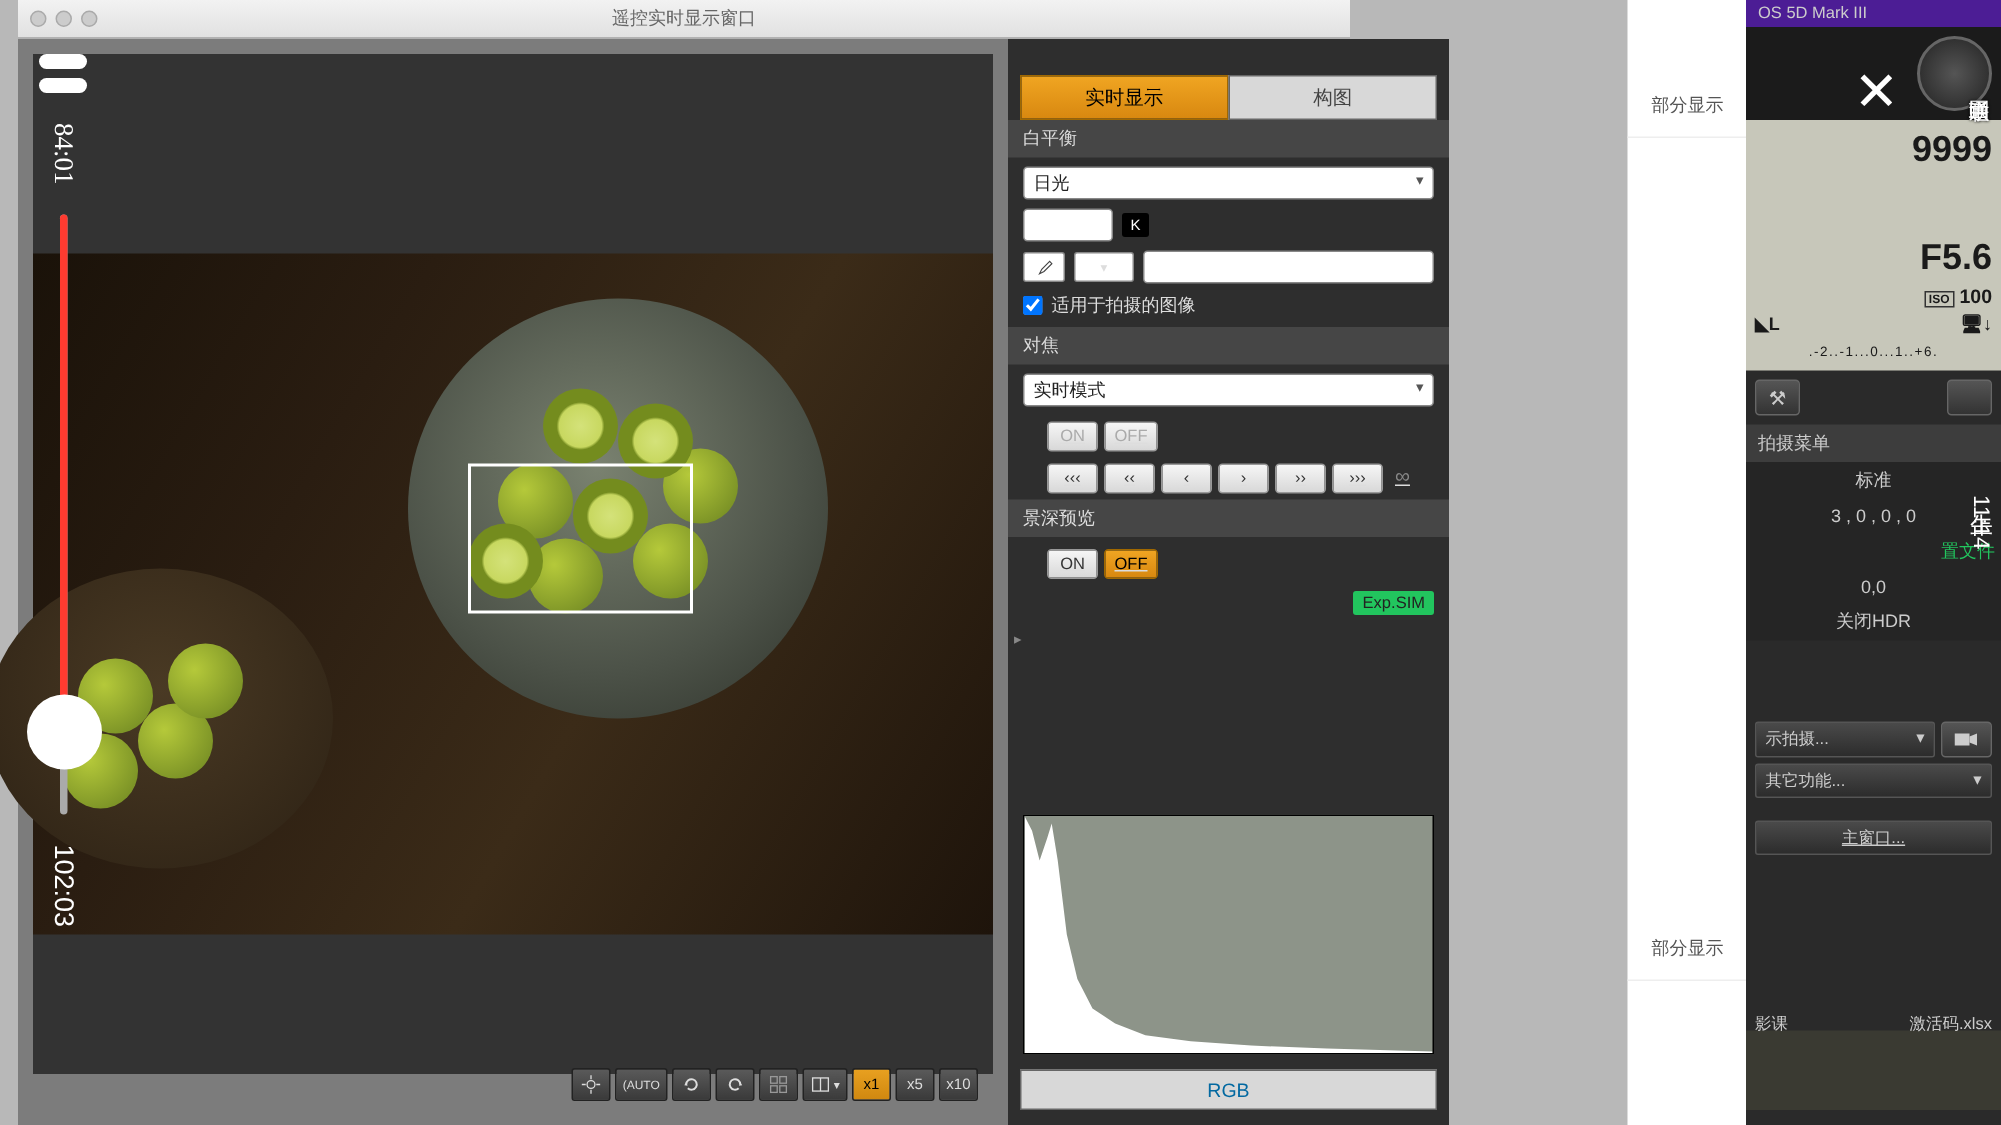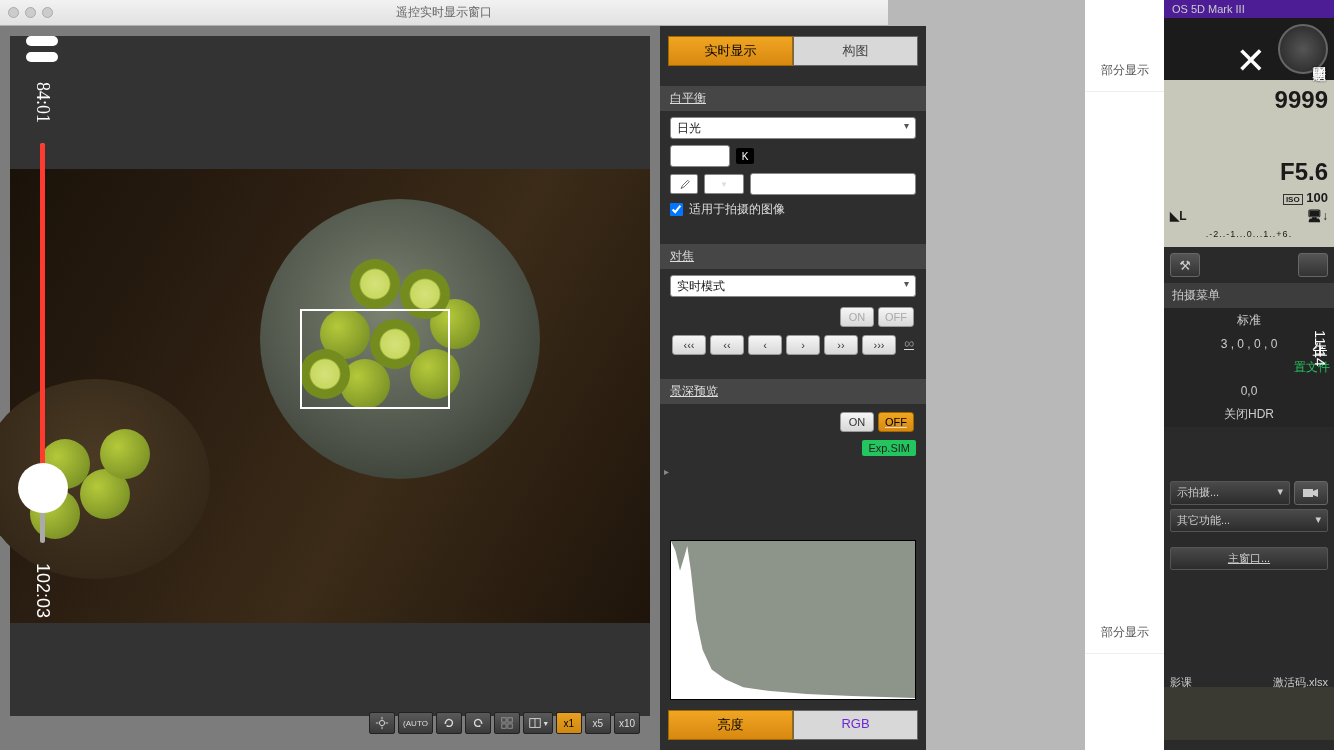--- a/index.html
+++ b/index.html
@@ -1,18 +1,18 @@
 <!DOCTYPE html>
 <html><head>
 <meta charset="utf-8">
 <style>
 * { box-sizing: border-box; margin: 0; padding: 0; font-family: "PingFang SC", "Microsoft YaHei", sans-serif; }
 body { width: 1334px; height: 750px; background: #b8b8b8; position: relative; overflow: hidden; }
 
-.window { position: absolute; left: 0; top: 0; width: 888px; height: 750px; background: #888; }
+.window { position: absolute; left: 12px; top: 0; width: 888px; height: 750px; background: #888; }
 .titlebar { height: 26px; background: linear-gradient(#f2f2f2,#e1e1e1); border-bottom: 1px solid #b0b0b0; display: flex; align-items: center; padding: 0 8px; position: relative; }
 .traffic { display: flex; gap: 6px; }
 .traffic span { width: 11px; height: 11px; border-radius: 50%; background: #ccc; border: 1px solid #aaa; }
 .title { position: absolute; left: 50%; transform: translateX(-50%); font-size: 12px; color: #666; }
 
 .content { display: flex; height: calc(100% - 26px); }
 .preview { width: 768px; background: #7c7c7c; position: relative; padding: 10px; }
 .preview-inner { width: 100%; height: 680px; background: #333; display: flex; align-items: center; justify-content: center; position: relative; }
 .photo { width: 640px; height: 454px; background: linear-gradient(120deg,#1a1209 0%,#2a1d11 30%,#3b2b18 60%,#1e140b 100%); position: relative; margin-top: 40px; }
 .bowl1 { position: absolute; width: 280px; height: 280px; border-radius: 50%; background: radial-gradient(circle at 45% 40%, #7a8270, #4c5248 60%, #2c3028); left: 250px; top: 30px; display:flex;align-items:center;justify-content:center; }
@@ -21,47 +21,47 @@
 .lime.cut { background: radial-gradient(circle at 50% 50%, #d4e27a 0%, #c8d860 40%, #748c1e 45%); }
 .focus-box { position: absolute; border: 2px solid #fff; width: 150px; height: 100px; left: 290px; top: 140px; }
 
 .preview-toolbar { position: absolute; bottom: 14px; right: 20px; height: 26px; display: flex; gap: 3px; align-items: center; }
 .tbtn { height: 22px; min-width: 26px; padding: 0 4px; background: linear-gradient(#5a5a5a,#3a3a3a); border: 1px solid #222; color: #ddd; font-size: 10px; display: flex; align-items: center; justify-content: center; border-radius: 2px; }
 .tbtn.active { background: linear-gradient(#e8a020,#d08810); color: #000; }
 .tbtn svg { width: 14px; height: 14px; }
 
 .panel { flex: 1; background: #2e2e2e; color: #ddd; font-size: 12px; display: flex; flex-direction: column; }
 .tab-row { display: flex; margin: 10px 8px 0; }
-.tab { flex: 1; text-align: center; padding: 5px; font-size: 13px; border: 1px solid #666; background: #d8d8d8; color: #444; cursor: pointer; }
+.tab { flex: 1; text-align: center; padding: 5px; font-size: 13px; border: 1px solid #666; background: #d8d8d8; color: #444; cursor: pointer; margin-top: 14px; }
 .tab.active { background: linear-gradient(#f0a522,#d88810); color: #000; border-color: #a06800; }
 
-.section-h { background: #464646; padding: 4px 10px; font-size: 12px; margin-top: 20px; text-decoration: underline; }
+.section-h { background: #464646; padding: 4px 10px; font-size: 12px; margin-top: 0; }
 .section-body { padding: 6px 10px; display: flex; flex-direction: column; gap: 6px; }
 .select { background: #fff; color: #222; border: 1px solid #888; height: 22px; padding: 2px 6px; font-size: 12px; position: relative; border-radius: 3px; }
 .select::after { content: "▾"; position: absolute; right: 6px; font-size: 10px; color: #555; }
 
 .row { display: flex; gap: 6px; align-items: center; }
 .input-sm { background: #fff; border: 1px solid #888; height: 22px; width: 60px; border-radius: 3px; }
 .kbadge { background: #000; color: #fff; width: 18px; height: 16px; font-size: 10px; display: flex; align-items: center; justify-content: center; border-radius: 2px; }
 .eyedrop { width: 28px; height: 20px; background: #fff; border: 1px solid #888; display: flex; align-items: center; justify-content: center; border-radius: 2px; }
 .smsel { width: 40px; height: 20px; background: #fff; border: 1px solid #888; font-size: 9px; display: flex; align-items: center; justify-content: center; border-radius: 2px; }
 .check { display: flex; gap: 6px; align-items: center; font-size: 12px; }
 .check input { width: 13px; height: 13px; }
 .btn-pill { height: 20px; min-width: 34px; padding: 0 6px; background: linear-gradient(#f6f6f6,#d8d8d8); border: 1px solid #999; border-radius: 3px; font-size: 11px; display: flex; align-items: center; justify-content: center; color:#333; }
 .btn-pill.dim { color: #aaa; }
 .btn-pill.off { background: linear-gradient(#f0a522,#d88810); color: #000; border-color: #a06800; }
-.seek-row { display: flex; gap: 4px; justify-content: flex-end; padding: 4px 12px; text-decoration: underline; }
+.seek-row { display: flex; gap: 4px; padding: 4px 26px; text-decoration: underline; }
 .inf { color: #888; font-size: 14px; margin-left: 4px; }
 .exp-sim { background: #22c55e; color: #222; font-size: 11px; padding: 2px 6px; border-radius: 2px; margin: 4px 10px 4px auto; width: fit-content; }
 .expand-caret { color: #888; font-size: 10px; margin: 6px 4px; }
 
 .histo { margin: 10px; height: 160px; background: #8d9489; border: 1px solid #000; position: relative; margin-top: auto; }
 .histo svg { width: 100%; height: 100%; }
 .histo-tabs { display: flex; margin: 0 8px 10px; }
-.htab { flex: 1; text-align: center; padding: 5px; border: 1px solid #666; background: #d8d8d8; color: #6d28d9; font-size: 13px; }
+.htab { flex: 1; text-align: center; padding: 5px; border: 1px solid #666; background: #d8d8d8; color: #0369a1; font-size: 13px; }
 .htab.active { background: linear-gradient(#f0a522,#d88810); color: #000; border-color: #a06800; }
 
 .right-strip { position: absolute; left: 1085px; top: 0; bottom: 0; width: 80px; background: #fff; }
 .rs-item { padding: 12px 6px; font-size: 12px; color: #555; text-align: center; border-bottom: 1px solid #eee; }
 
 .camera-panel { position: absolute; right: 0; top: 0; width: 170px; height: 750px; background: #2a2a2a; color: #ccc; font-size: 11px; }
 .cam-title { background: #4c1d95; padding: 3px 8px; font-size: 11px; }
 .cam-lcd { background: #c7c7ba; color: #1a1a1a; padding: 4px 6px; margin: 0; }
 .cam-row { display: flex; justify-content: space-between; padding: 2px 0; font-size: 14px; font-weight: bold; }
 .cam-dial { width: 50px; height: 50px; border-radius: 50%; background: radial-gradient(#555,#222); border: 2px solid #666; }
@@ -220,21 +220,20 @@
       </div>
       <div class="exp-sim">Exp.SIM</div>
       <div class="expand-caret">▸</div>
 
       <div class="histo">
         <svg viewBox="0 0 270 160" preserveAspectRatio="none">
           <path d="M0,160 L0,0 L5,10 L10,30 L15,15 L18,5 L22,30 L28,80 L35,110 L45,130 L60,140 L80,148 L110,152 L150,155 L200,157 L270,159 L270,160 Z" fill="#fff"></path>
         </svg>
       </div>
       <div class="histo-tabs">
-        <div class="htab active">亮度</div>
         <div class="htab">RGB</div>
       </div>
     </div>
   </div>
 </div>
 
 <div class="right-strip">
   <div style="height:50px"></div>
   <div class="rs-item">部分显示</div>
   <div style="height:520px"></div>

